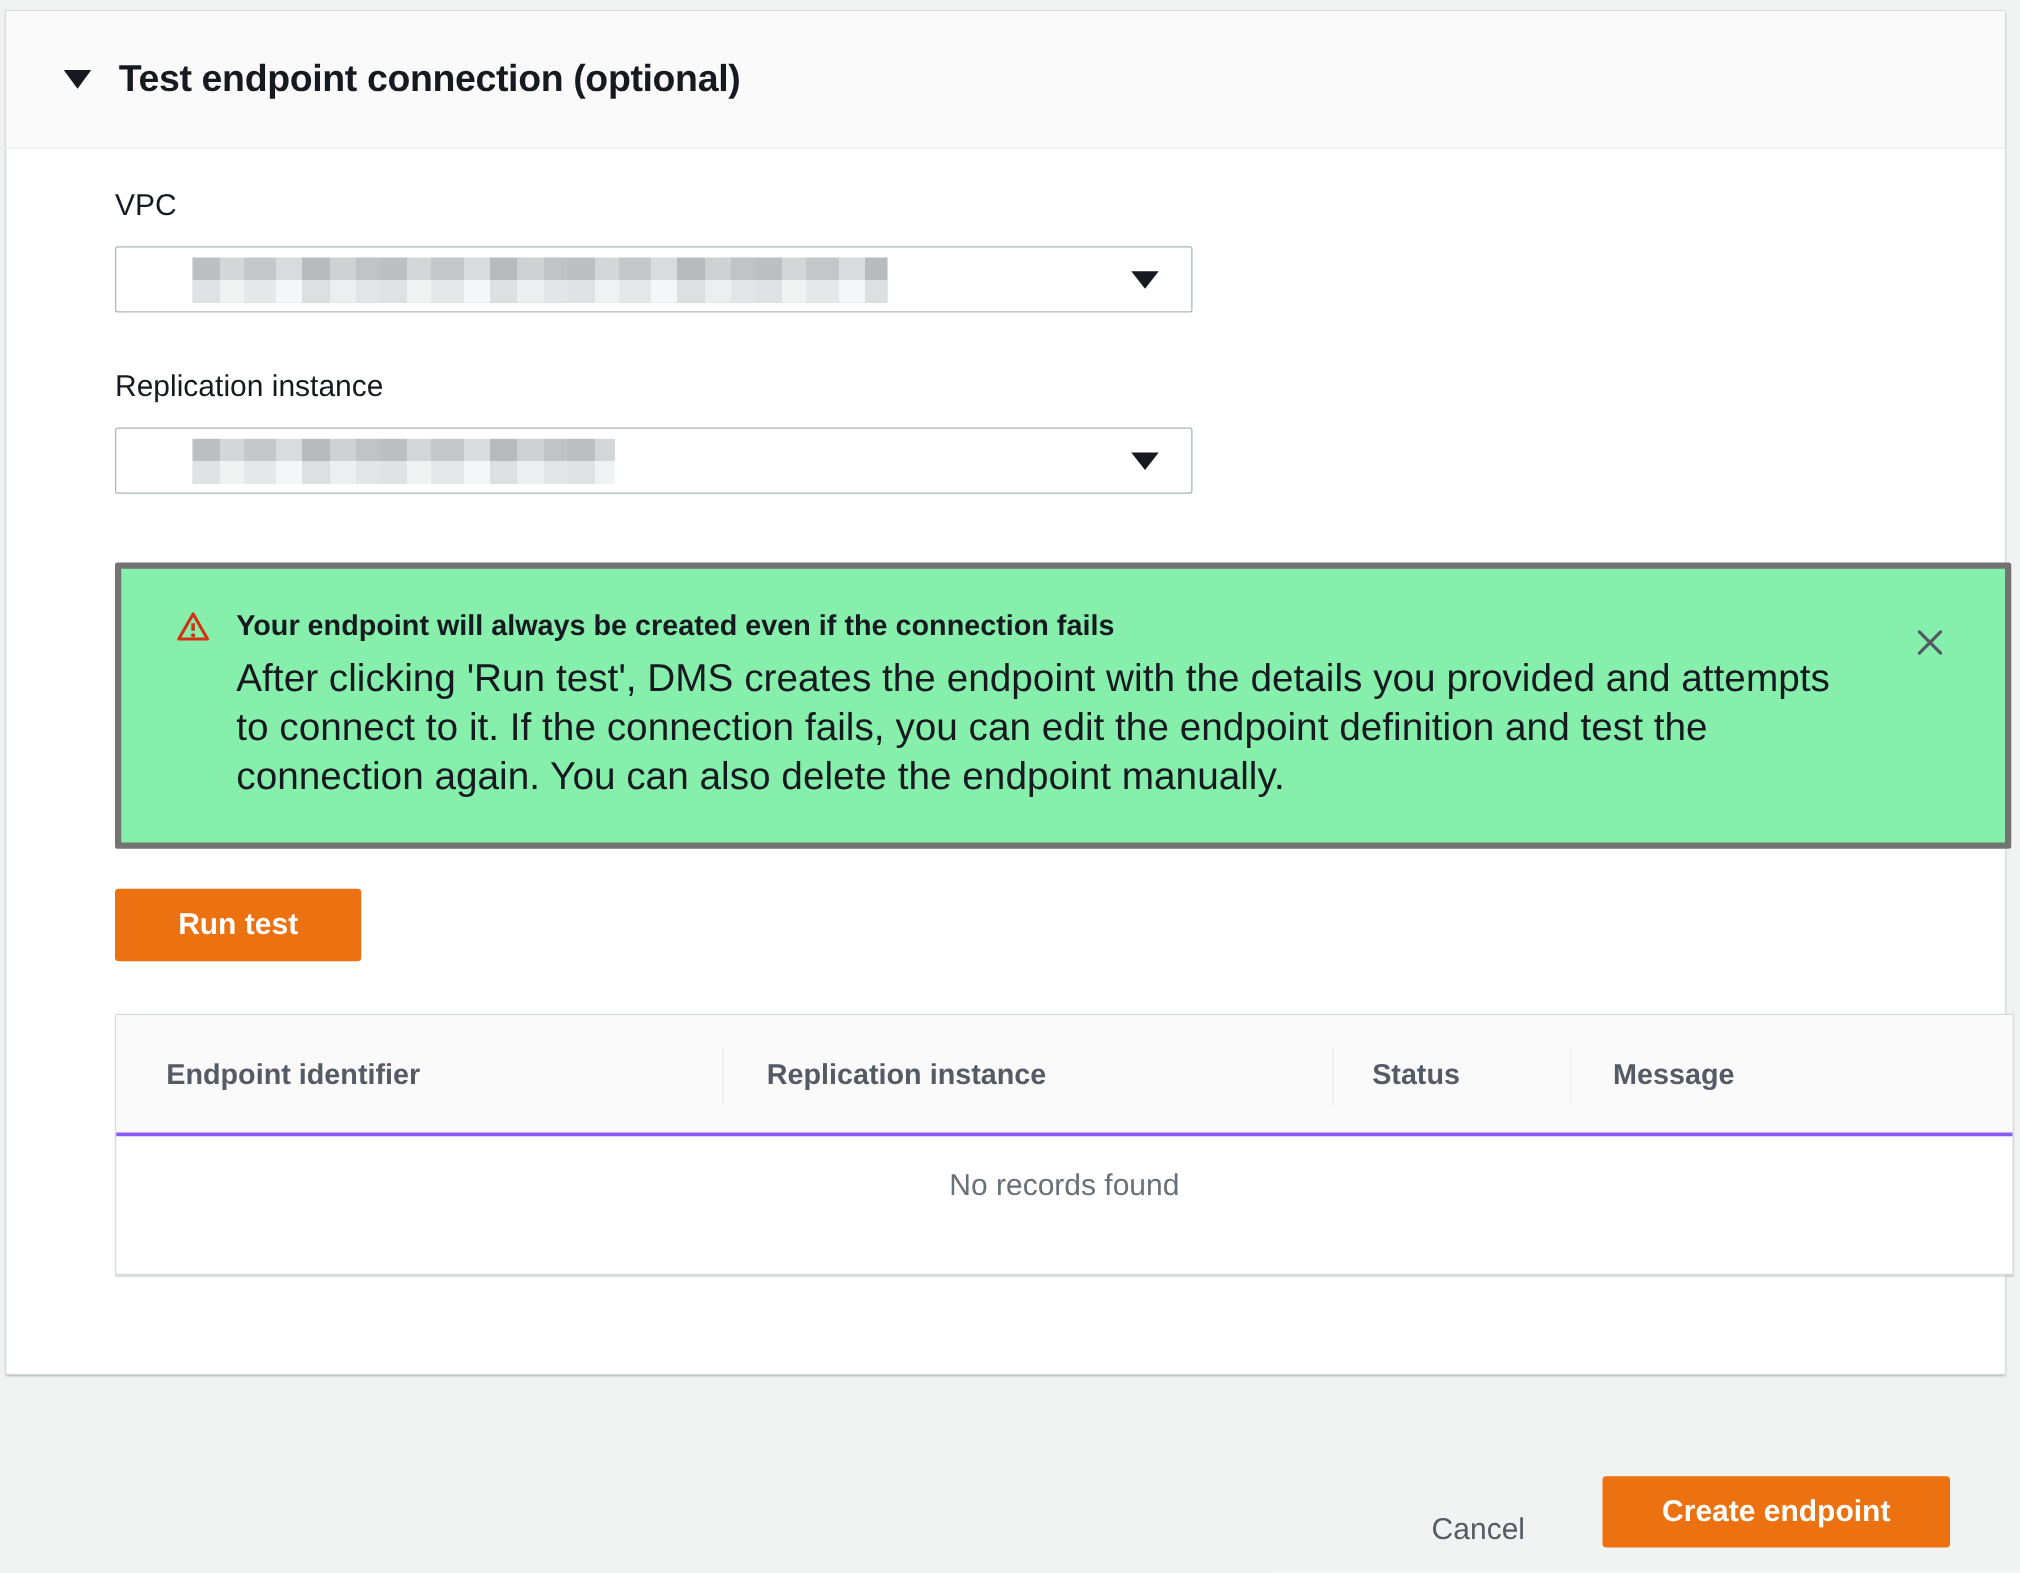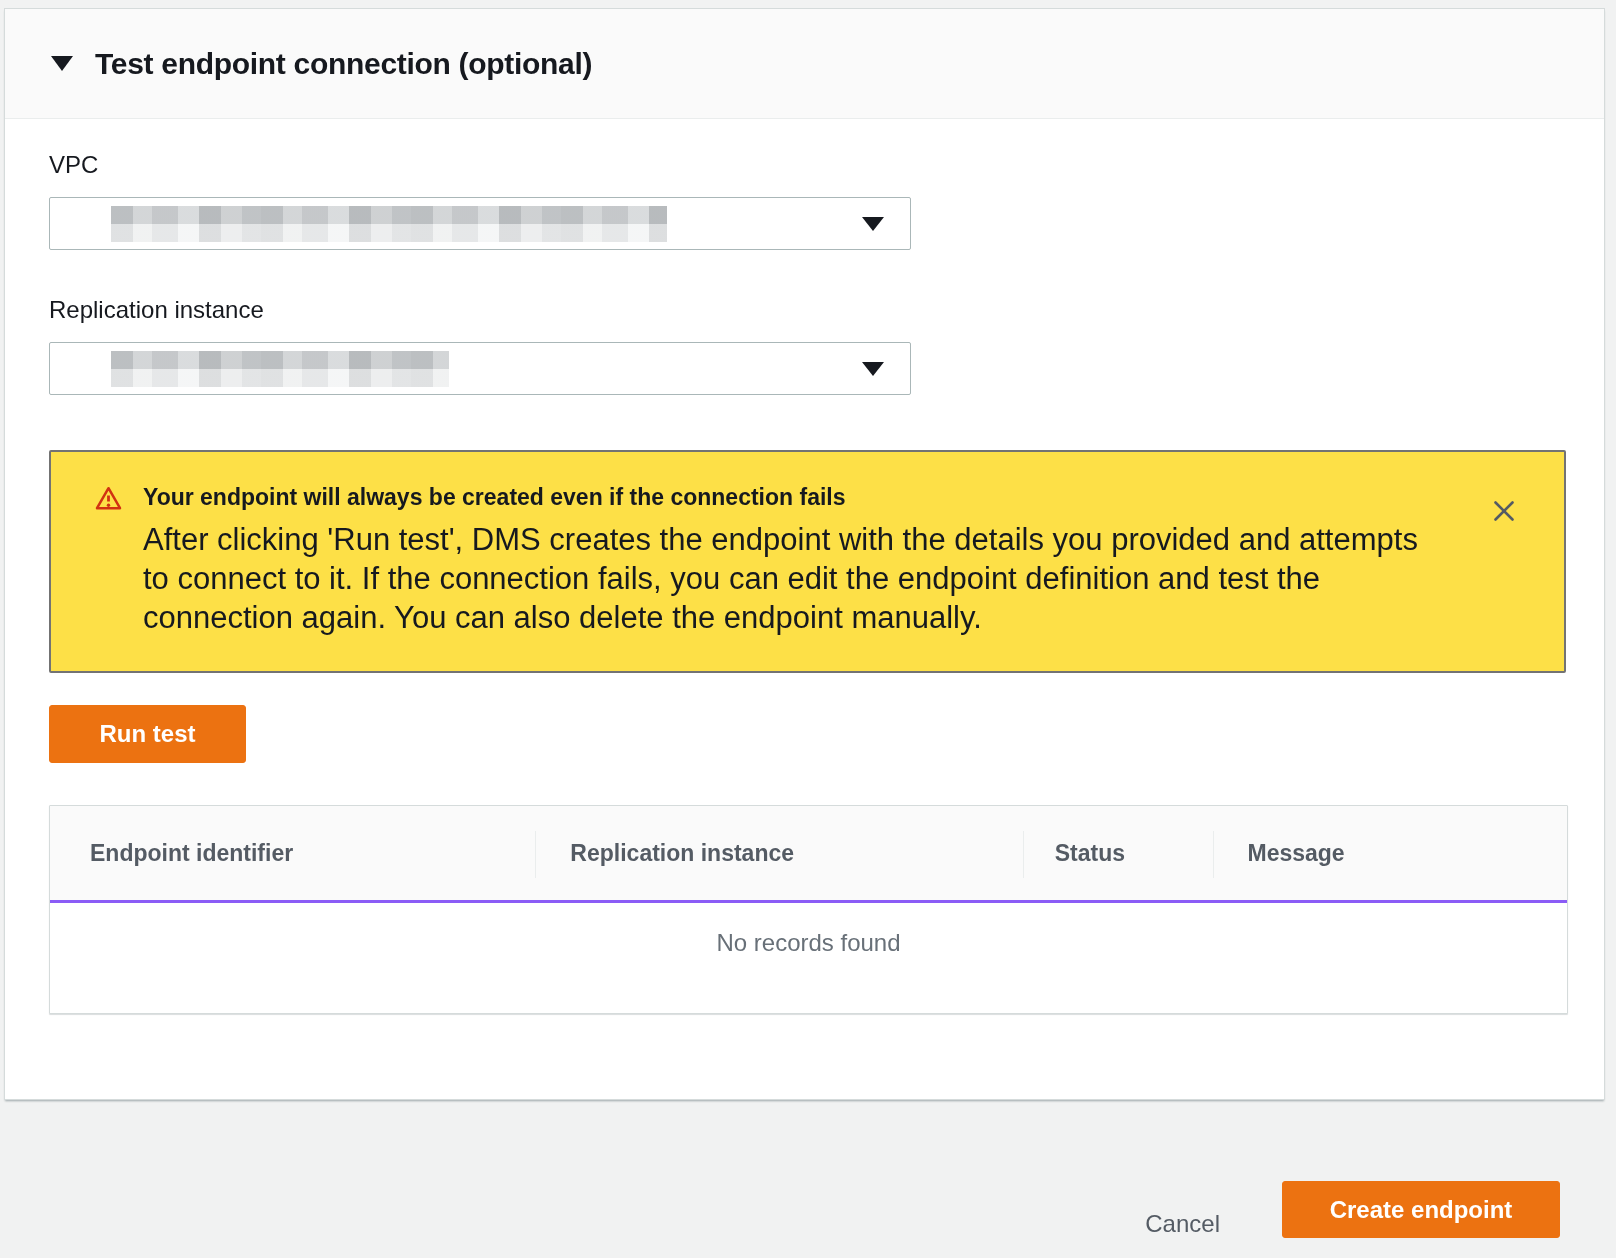--- a/index.html
+++ b/index.html
@@ -32,21 +32,21 @@
     width:0; height:0;
     border-left:11px solid transparent;
     border-right:11px solid transparent;
     border-top:15px solid #16191f;
     margin-right:22px;
   }
   .panel-title {
     font-size:30px; font-weight:700; letter-spacing:-0.3px; color:#16191f;
   }
 
-  .panel-body { padding:32px 0 0 44px; }
+  .panel-body { padding:32px 0 0 44px;margin-left:43px; }
 
   
   .field-label { font-size:24px; color:#16191f; }
   .field-desc  { font-size:22px; color:#687078; margin-top:10px; }
 
   .select {
     position:relative;
     width:862px; height:53px;
     margin-top:18px;
     background:#fff;
@@ -72,23 +72,23 @@
   .redacted.vpc { width:556px; }
   .redacted.ri  { width:338px; }
 
   .gap-between-fields { height:46px; }
 
   
   .alert {
     position:relative;
     width:1517px;
     margin-top:55px;
-    border:2px solid #737373;
+    border:5px solid #737373;
     border-radius:2px;
-    background:#fde047;
+    background:#86efac;
     padding:30px 116px 34px 44px;
     display:flex;
   }
   .alert-icon-wrap { flex:0 0 26px; margin-top:3px; }
   .alert-content { margin-left:21px; }
   .alert-title {
     font-size:23px; font-weight:700; color:#16191f;
     margin-top:2px;
   }
   .alert-body {

